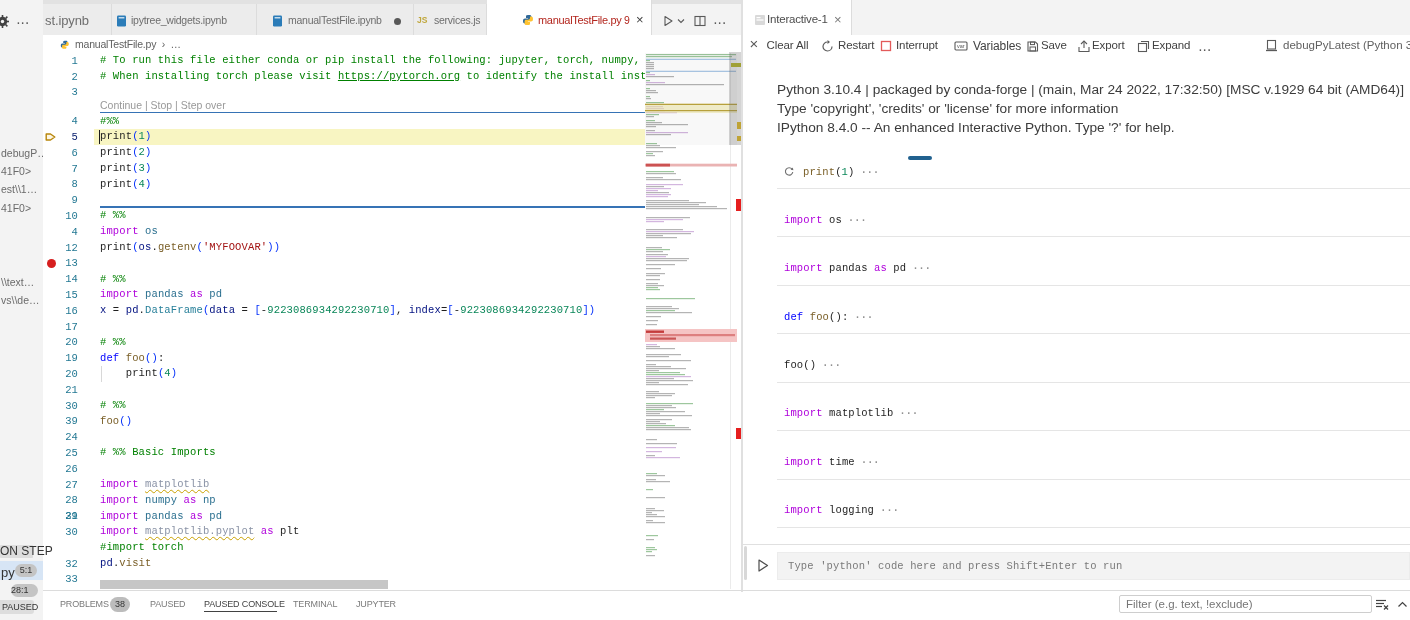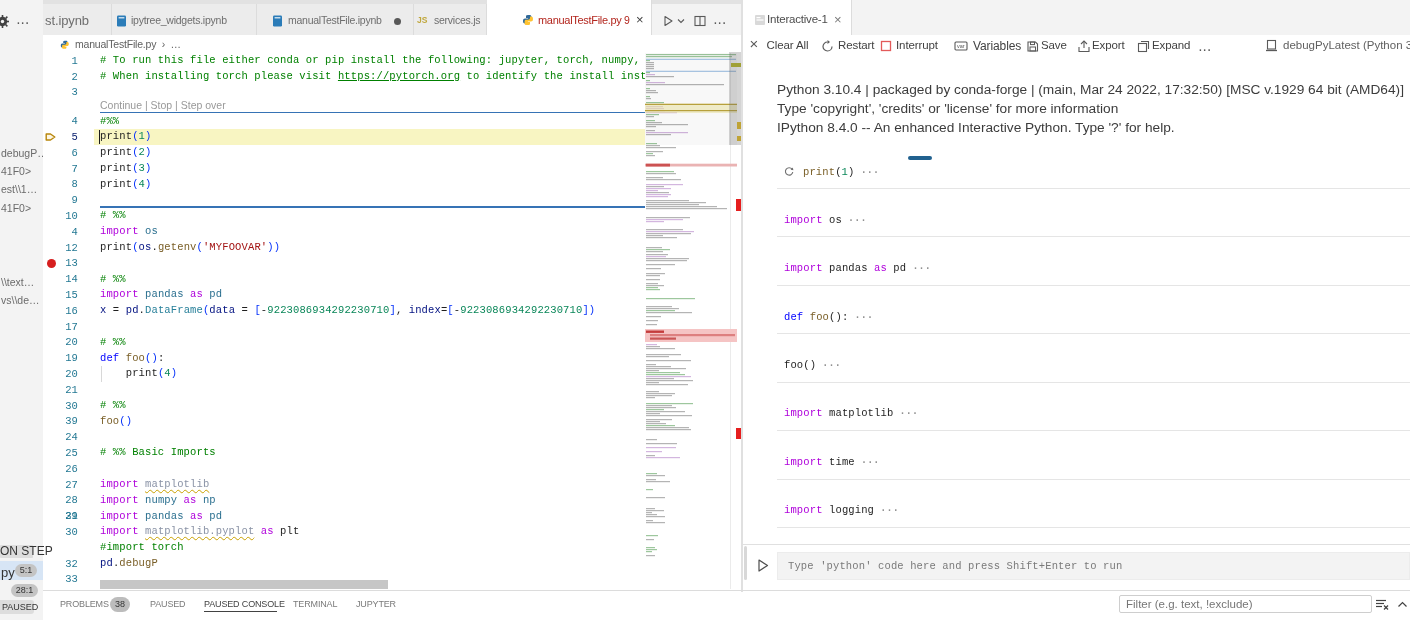--- a/index.html
+++ b/index.html
@@ -33,21 +33,21 @@
 <div class="abs" style="left:1px;top:147px;width:42px;overflow:hidden;font-size:10.5px;color:#6b6b6b;white-space:nowrap">debugP…</div>
 <div class="abs" style="left:1px;top:165px;width:42px;overflow:hidden;font-size:10.5px;color:#6b6b6b;white-space:nowrap">41F0&gt;</div>
 <div class="abs" style="left:1px;top:183px;width:42px;overflow:hidden;font-size:10.5px;color:#6b6b6b;white-space:nowrap">est\\1…</div>
 <div class="abs" style="left:1px;top:202px;width:42px;overflow:hidden;font-size:10.5px;color:#6b6b6b;white-space:nowrap">41F0&gt;</div>
 <div class="abs" style="left:1px;top:276px;width:42px;overflow:hidden;font-size:10.5px;color:#6b6b6b;white-space:nowrap">\\text…</div>
 <div class="abs" style="left:1px;top:294px;width:42px;overflow:hidden;font-size:10.5px;color:#6b6b6b;white-space:nowrap">vs\\de…</div>
 <div class="abs" style="left:0;top:545px;width:33px;height:13px;background:#dddddd;border-radius:1px;font-size:12px;color:#333;line-height:13px;white-space:nowrap">ON STEP</div>
 <div class="abs" style="left:0;top:561px;width:43px;height:19px;background:#d7e5f5"></div>
 <div class="abs" style="left:1px;top:565px;font-size:13px;color:#333">py</div>
 <div class="abs" style="left:15px;top:564px;width:22px;height:13px;background:#c4c4c4;border-radius:7px;font-size:9px;color:#333;text-align:center;line-height:13px">5:1</div>
-<div class="abs" style="left:11px;top:584px;width:27px;height:13px;background:#c4c4c4;border-radius:7px;font-size:9px;color:#333;text-align:center;line-height:13px">28:1</div>
+<div class="abs" style="left:11px;top:584px;width:27px;height:13px;background:#c4c4c4;border-radius:7px;font-size:9px;color:#333;line-height:13px">28:1</div>
 <div class="abs" style="left:0;top:600px;width:34px;height:14px;background:#dddddd;border-radius:0 3px 3px 0;font-size:9px;color:#333;line-height:14px;padding-left:2px">PAUSED</div>
 <div class="abs" style="left:43px;top:0;width:698px;height:35px;background:#f3f3f3"></div>
 <div class="abs" style="left:43px;top:0;width:69px;height:35px;background:#ececec;border-right:1px solid #dcdcdc"></div>
 <div class="abs" style="left:112px;top:0;width:145px;height:35px;background:#ececec;border-right:1px solid #dcdcdc"></div>
 <div class="abs" style="left:257px;top:0;width:157px;height:35px;background:#ececec;border-right:1px solid #dcdcdc"></div>
 <div class="abs" style="left:414px;top:0;width:73px;height:35px;background:#ececec;border-right:1px solid #dcdcdc"></div>
 <div class="abs ttext" style="left:45px;top:13px;font-size:13px;letter-spacing:-0.1px">st.ipynb</div>
 <div class="abs" style="left:116px;top:15px">
     <svg width="11" height="12" viewBox="0 0 11 12" style="">
       <rect x="1" y="0.5" width="9" height="11" rx="1.2" fill="#2b7cb8"></rect>
@@ -124,21 +124,21 @@
 <div class="cl mono" style="left:57px;top:297.6px;height:15.8px;line-height:15.8px"><span style="color:#0000ff;">def</span><span style="color:#1f1f1f;">&nbsp;</span><span style="color:#795E26;">foo</span><span style="color:#0431fa;">()</span><span style="color:#1f1f1f;">:</span></div>
 <div class="cl mono" style="left:57px;top:313.4px;height:15.8px;line-height:15.8px"><span style="color:#1f1f1f;">&nbsp;&nbsp;&nbsp;&nbsp;print</span><span style="color:#0431fa;">(</span><span style="color:#098658;">4</span><span style="color:#0431fa;">)</span></div>
 <div class="cl mono" style="left:57px;top:345.0px;height:15.8px;line-height:15.8px"><span style="color:#008000;">#&nbsp;%%</span></div>
 <div class="cl mono" style="left:57px;top:360.8px;height:15.8px;line-height:15.8px"><span style="color:#795E26;">foo</span><span style="color:#0431fa;">()</span></div>
 <div class="cl mono" style="left:57px;top:392.4px;height:15.8px;line-height:15.8px"><span style="color:#008000;">#&nbsp;%%&nbsp;Basic&nbsp;Imports</span></div>
 <div class="cl mono" style="left:57px;top:424.0px;height:15.8px;line-height:15.8px"><span style="color:#AF00DB;">import</span><span style="color:#1f1f1f;">&nbsp;</span><span style="color:#8a93a6;text-decoration:underline wavy #c8a000 1px;text-underline-offset:2px;">matplotlib</span></div>
 <div class="cl mono" style="left:57px;top:439.8px;height:15.8px;line-height:15.8px"><span style="color:#AF00DB;">import</span><span style="color:#2a6f8f;">&nbsp;numpy&nbsp;</span><span style="color:#AF00DB;">as</span><span style="color:#2a6f8f;">&nbsp;np</span></div>
 <div class="cl mono" style="left:57px;top:455.6px;height:15.8px;line-height:15.8px"><span style="color:#AF00DB;">import</span><span style="color:#2a6f8f;">&nbsp;pandas&nbsp;</span><span style="color:#AF00DB;">as</span><span style="color:#2a6f8f;">&nbsp;pd</span></div>
 <div class="cl mono" style="left:57px;top:471.4px;height:15.8px;line-height:15.8px"><span style="color:#AF00DB;">import</span><span style="color:#1f1f1f;">&nbsp;</span><span style="color:#8a93a6;text-decoration:underline wavy #c8a000 1px;text-underline-offset:2px;">matplotlib.pyplot</span><span style="color:#1f1f1f;">&nbsp;</span><span style="color:#AF00DB;">as</span><span style="color:#1f1f1f;">&nbsp;plt</span></div>
 <div class="cl mono" style="left:57px;top:487.2px;height:15.8px;line-height:15.8px"><span style="color:#008000;">#import&nbsp;torch</span></div>
-<div class="cl mono" style="left:57px;top:503.0px;height:15.8px;line-height:15.8px"><span style="color:#001080;">pd</span><span style="color:#1f1f1f;">.</span><span style="color:#795E26;">debugP</span></div>
+<div class="cl mono" style="left:57px;top:503.0px;height:15.8px;line-height:15.8px"><span style="color:#001080;">pd</span><span style="color:#1f1f1f;">.</span><span style="color:#795E26;">visit</span></div>
 <div class="abs" style="left:57.5px;top:313.4px;width:1px;height:15.8px;background:#d8d8d8"></div>
 <div class="abs" style="left:55.8px;top:76.9px;width:1.6px;height:14px;background:#1b1b1b"></div>
 </div>
 <div class="ln" style="top:54.7px;color:#237893">1</div>
 <div class="ln" style="top:70.5px;color:#237893">2</div>
 <div class="ln" style="top:86.3px;color:#237893">3</div>
 <div class="ln" style="top:115.1px;color:#237893">4</div>
 <div class="ln" style="top:130.9px;color:#0b216f">5</div>
 <div class="ln" style="top:146.7px;color:#237893">6</div>
 <div class="ln" style="top:162.5px;color:#237893">7</div>

